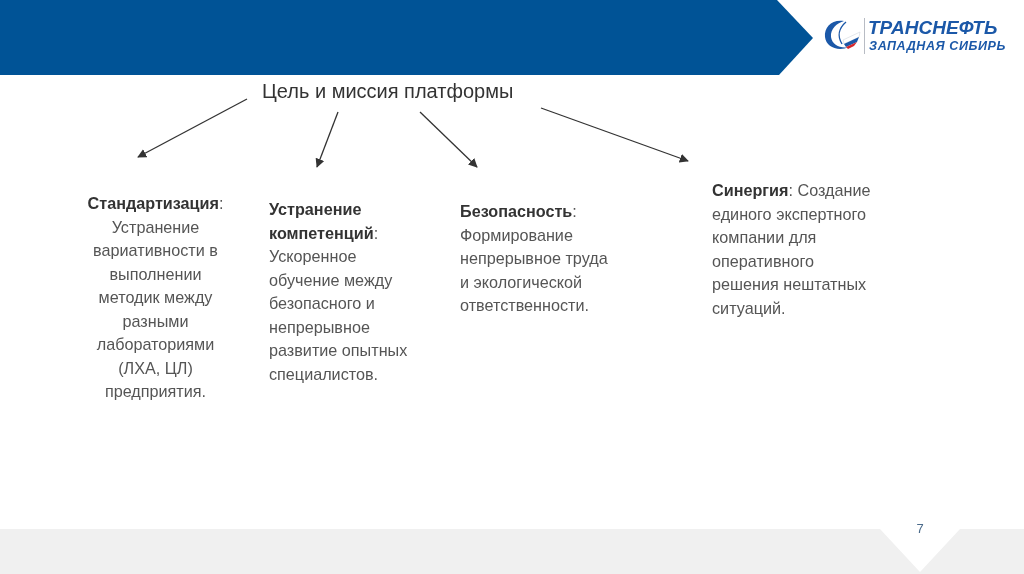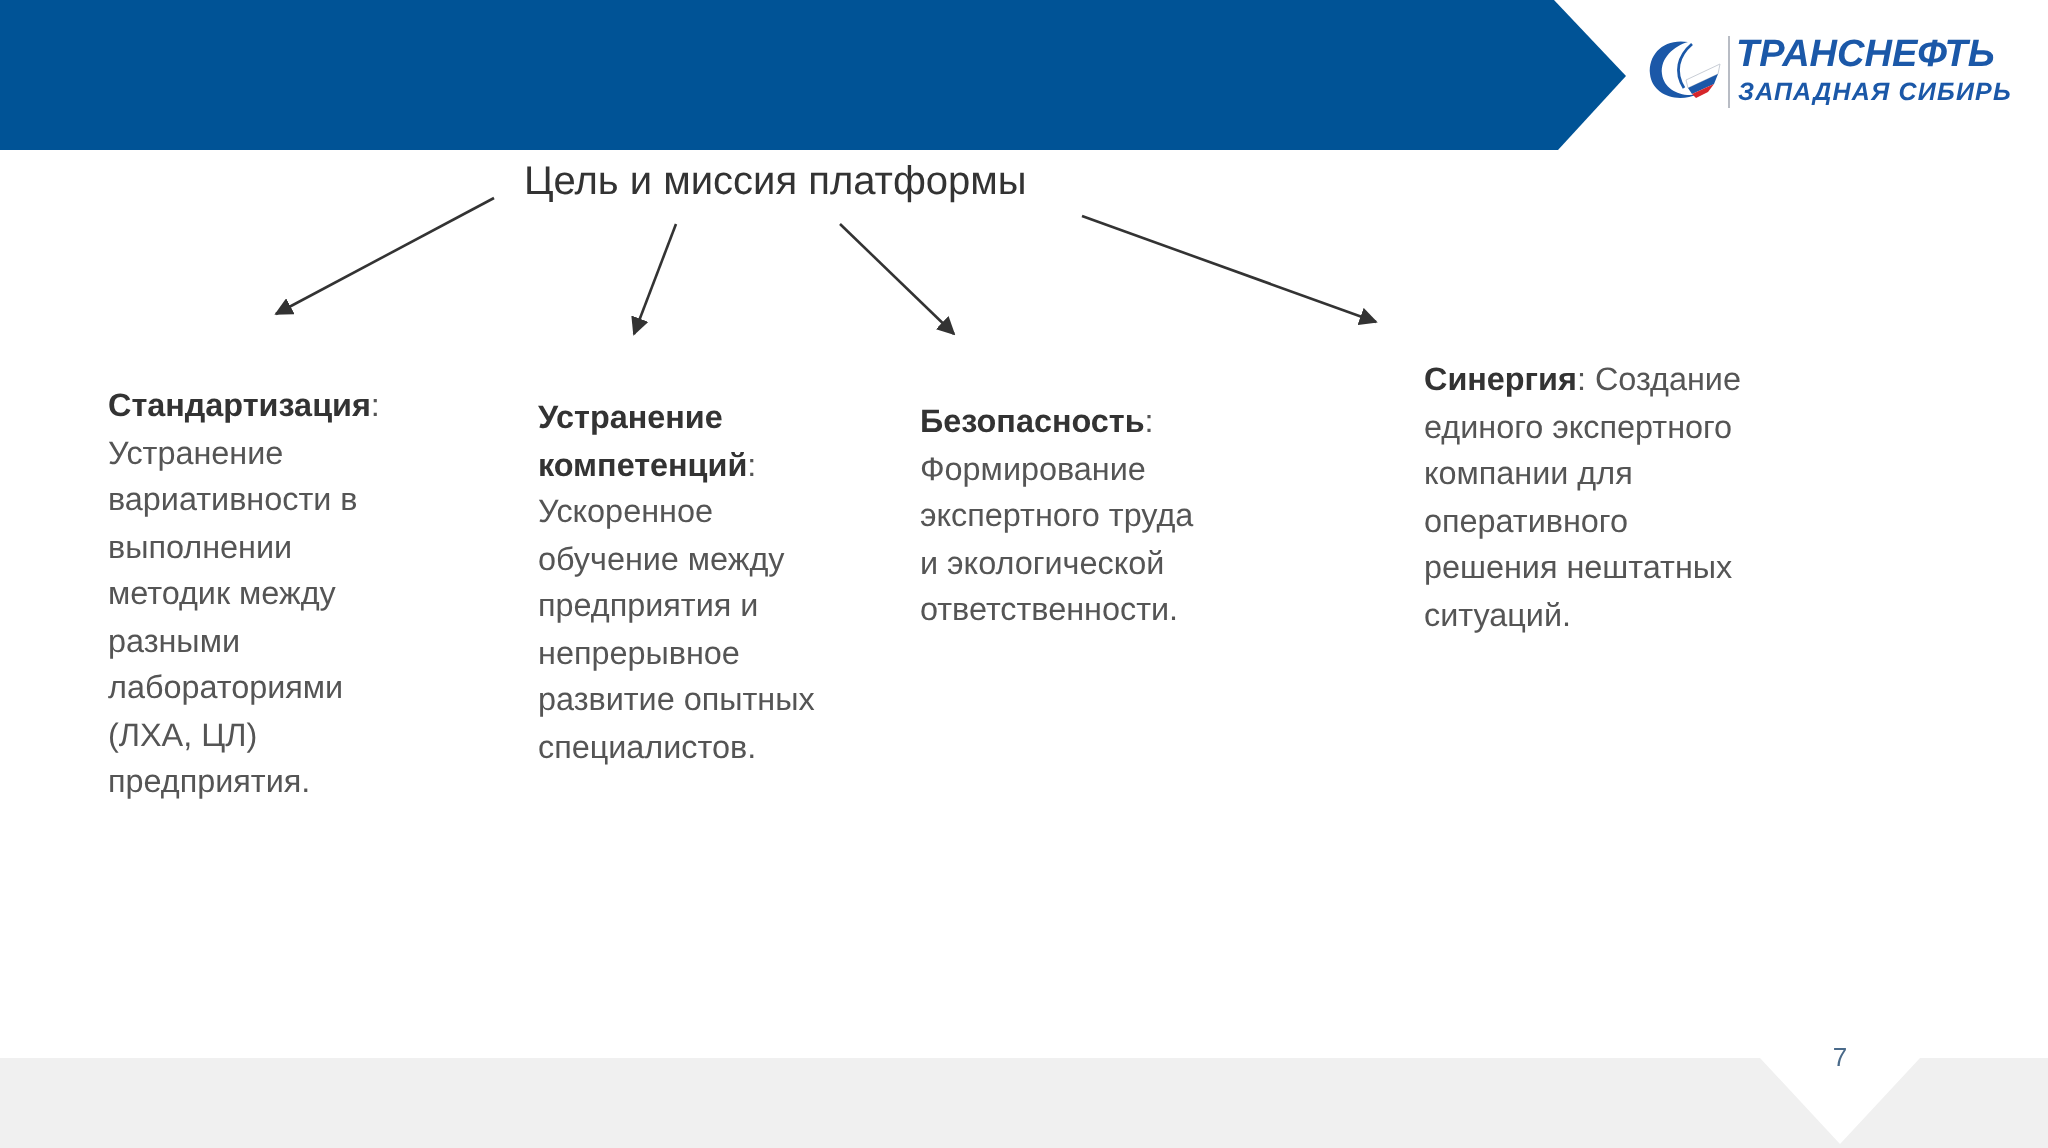--- a/index.html
+++ b/index.html
@@ -30,21 +30,21 @@
     }
     .page-title {
       position: absolute; left: 262px; top: 79px;
       font-size: 20px; color: #333333; white-space: nowrap; line-height: 24px; text-align: center;
     }
     .arrows { position: absolute; left: 0; top: 0; width: 1024px; height: 574px; pointer-events: none; }
     .block {
       position: absolute; font-size: 16.2px; line-height: 23.5px; color: #555555;
     }
     .block .head { font-weight: bold; color: #333333; }
-    .block-1 { left: 54px; top: 192px; width: 175px; }
+    .block-1 { left: 68px; top: 192px; width: 175px; text-align: center; }
     .block-2 { left: 269px; top: 198px; width: 180px; }
     .block-3 { left: 460px; top: 200px; width: 175px; }
     .block-4 { left: 712px; top: 179px; width: 200px; }
     .footer-band { position: absolute; left: 0; top: 529px; width: 1024px; height: 45px; }
     .page-number {
       position: absolute; left: 912px; top: 521px; width: 16px; text-align: center;
       font-size: 13px; color: #4a6a8a; line-height: 16px;
     }
   </style>
 </head>
@@ -91,30 +91,30 @@
   <div>лабораториями</div>
   <div>(ЛХА, ЦЛ)</div>
   <div>предприятия.</div>
 </div>
 
 <div class="block block-2">
   <div class="head">Устранение</div>
   <div><span class="head">компетенций</span><span>:</span></div>
   <div>Ускоренное</div>
   <div>обучение между</div>
-  <div>предприятия и</div>
+  <div>безопасного и</div>
   <div>непрерывное</div>
   <div>развитие опытных</div>
   <div>специалистов.</div>
 </div>
 
 <div class="block block-3">
   <div><span class="head">Безопасность</span><span>:</span></div>
   <div>Формирование</div>
-  <div>экспертного труда</div>
+  <div>непрерывное труда</div>
   <div>и экологической</div>
   <div>ответственности.</div>
 </div>
 
 <div class="block block-4">
   <div><span class="head">Синергия</span><span>: Создание</span></div>
   <div>единого экспертного</div>
   <div>компании для</div>
   <div>оперативного</div>
   <div>решения нештатных</div>

